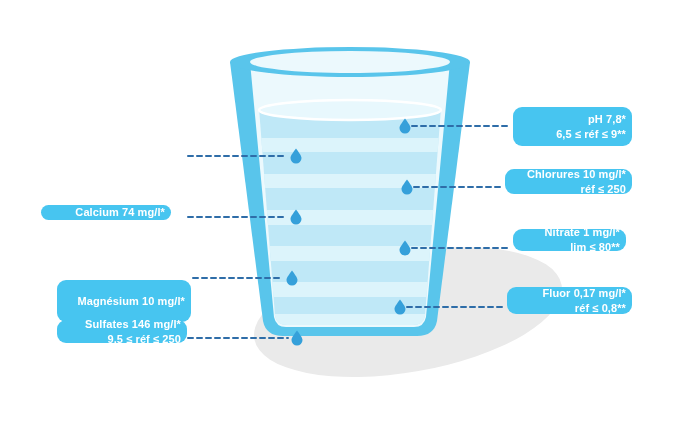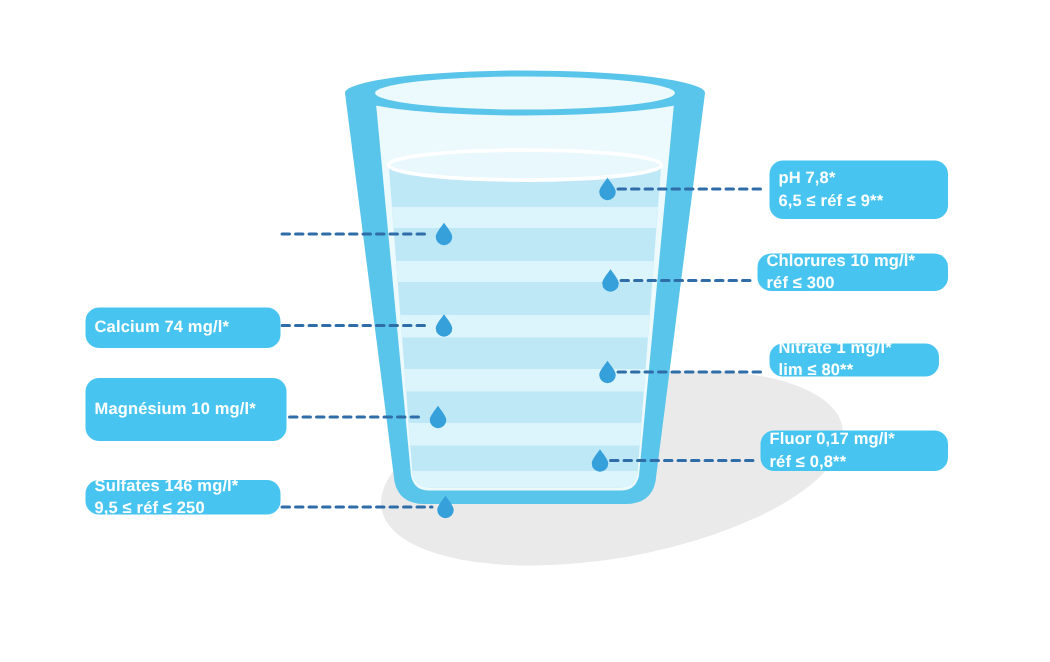--- a/index.html
+++ b/index.html
@@ -3,21 +3,21 @@
 <meta charset="utf-8">
 <style>
   html,body{margin:0;padding:0;background:#ffffff;}
   .stage{
     position:relative;width:700px;height:441px;background:#ffffff;overflow:hidden;
     font-family:"Liberation Sans",sans-serif;
   }
   .stage svg{position:absolute;left:0;top:0;}
   .pill{
     position:absolute;background:#47C5F0;color:#ffffff;border-radius:9px;
-    display:flex;flex-direction:column;align-items:flex-start;justify-content:center;
+    display:flex;flex-direction:column;align-items:flex-end;justify-content:center;
     text-align:center;font-weight:bold;font-size:11px;line-height:1.35;
     padding:0 6px;box-sizing:border-box;letter-spacing:0.1px;
   }
   .pill span{display:block;white-space:nowrap;}
 </style>
 </head>
 <body>
 
 <div class="stage">
 
@@ -66,41 +66,41 @@
       <use href="#drop" transform="translate(292,277)"></use>
       <use href="#drop" transform="translate(297,337)"></use>
       <use href="#drop" transform="translate(405,125)"></use>
       <use href="#drop" transform="translate(407,186)"></use>
       <use href="#drop" transform="translate(405,247)"></use>
       <use href="#drop" transform="translate(400,306)"></use>
     </g>
   </svg>
 
 
-  <div class="pill" style="left:57px;top:205px;width:130px;height:27px">
+  <div class="pill" style="left:41px;top:205px;width:130px;height:15px">
     <span>Calcium 74 mg/l*</span>
   </div>
 
-  <div class="pill" style="left:57px;top:252px;width:134px;height:42px">
+  <div class="pill" style="left:57px;top:280px;width:134px;height:42px">
     <span>Magnésium 10 mg/l*</span>
   </div>
 
   <div class="pill" style="left:57px;top:320px;width:130px;height:23px">
     <span>Sulfates 146 mg/l*</span>
     <span>9,5 ≤ réf ≤ 250</span>
   </div>
 
   <div class="pill" style="left:513px;top:107px;width:119px;height:39px">
     <span>pH 7,8*</span>
     <span>6,5 ≤ réf ≤ 9**</span>
   </div>
 
   <div class="pill" style="left:505px;top:169px;width:127px;height:25px">
     <span>Chlorures 10 mg/l*</span>
-    <span>réf ≤ 300</span>
+    <span>réf ≤ 250</span>
   </div>
 
   <div class="pill" style="left:513px;top:229px;width:113px;height:22px">
     <span>Nitrate 1 mg/l*</span>
     <span>lim ≤ 80**</span>
   </div>
 
   <div class="pill" style="left:507px;top:287px;width:125px;height:27px">
     <span>Fluor 0,17 mg/l*</span>
     <span>réf ≤ 0,8**</span>

